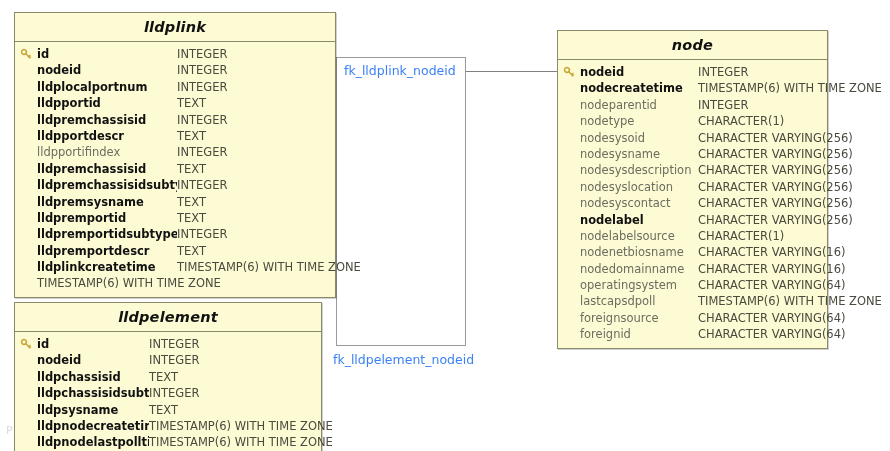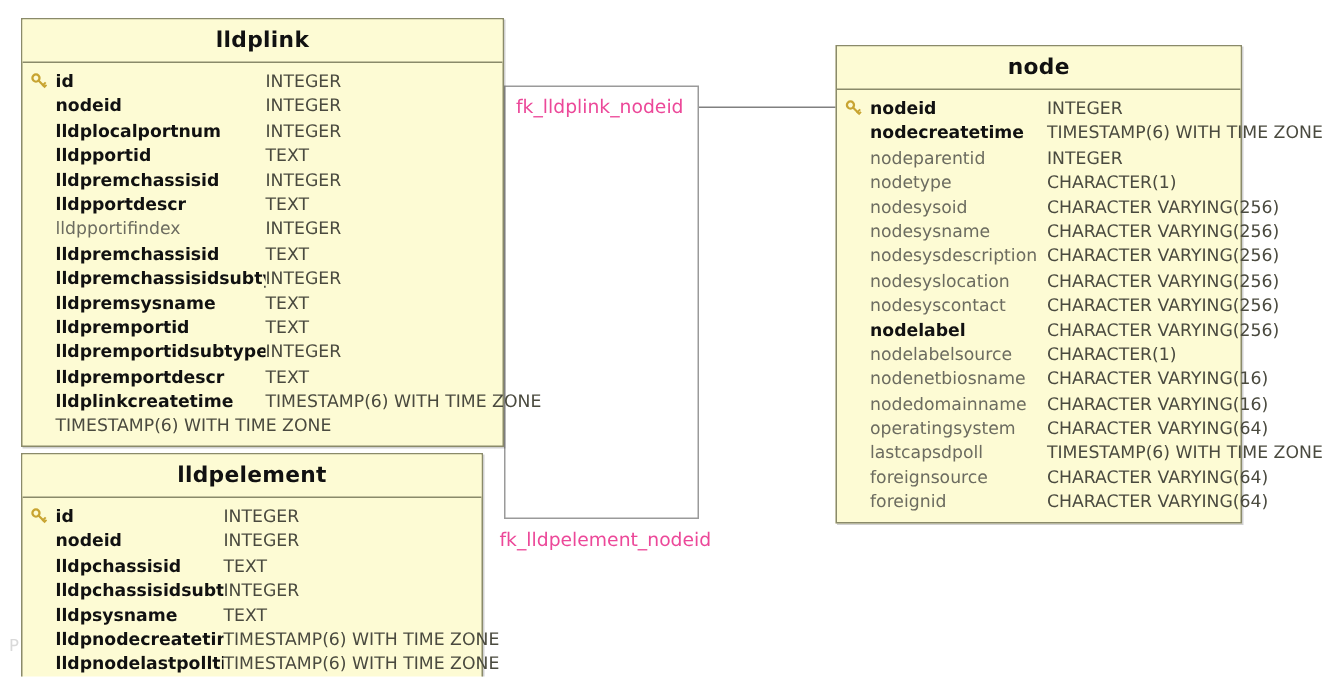--- a/index.html
+++ b/index.html
@@ -53,21 +53,21 @@
     width: 890px;
     height: 451px;
     z-index: 2;
     pointer-events: none;
   }
 
   .fk-label {
     position: absolute;
     z-index: 3;
     font-size: 12.5px;
-    color: #ec4899;
+    color: #3b82f6;
     white-space: nowrap;
     font-family: "DejaVu Sans", "Liberation Sans", sans-serif;
   }
 
   
   .entity {
     position: absolute;
     background: #fdfbd4;
     border: 1px solid #8a8a6a;
     box-sizing: border-box;
@@ -77,20 +77,21 @@
 
   .entity-title {
     text-align: center;
     font-weight: bold;
     font-size: 14.5px;
     color: #111111;
     padding: 6px 4px 6px 4px;
     border-bottom: 1px solid #8a8a6a;
     background: #fdfbd4;
     letter-spacing: 0.2px;
+    font-style: italic;
   }
 
   .entity-body {
     padding: 4px 0 5px 0;
   }
 
   .col-row {
     display: flex;
     align-items: center;
     height: 16.4px;

